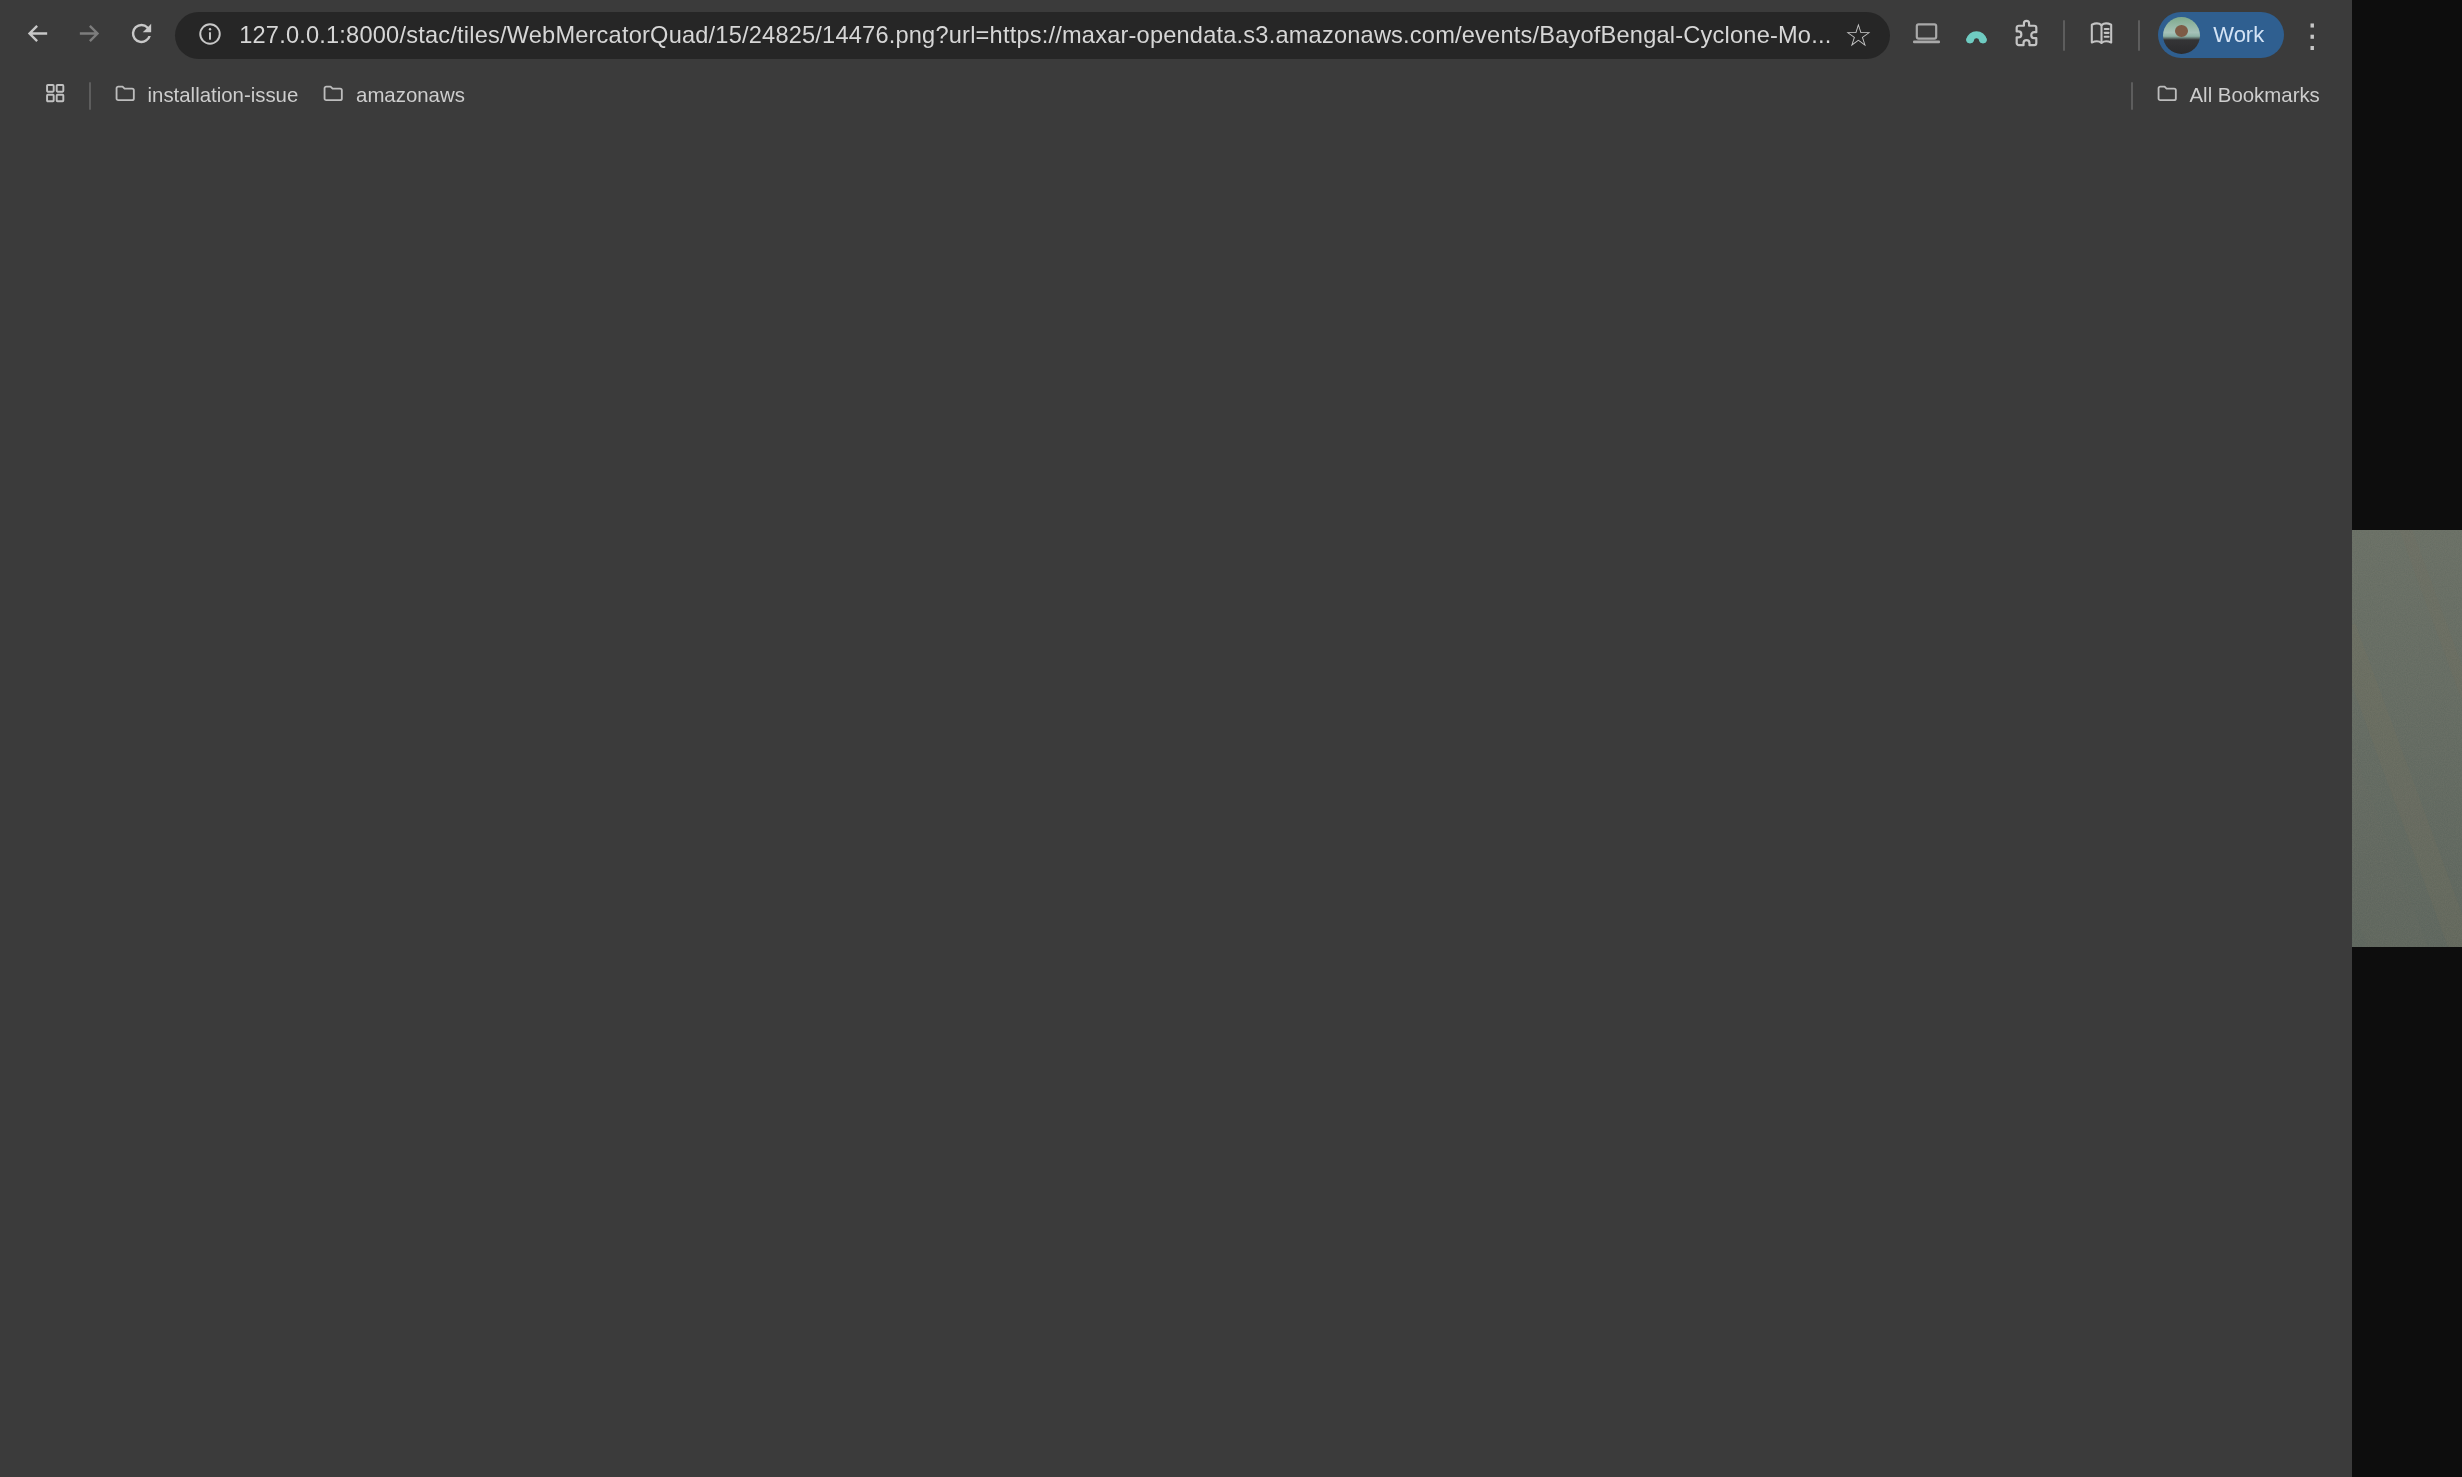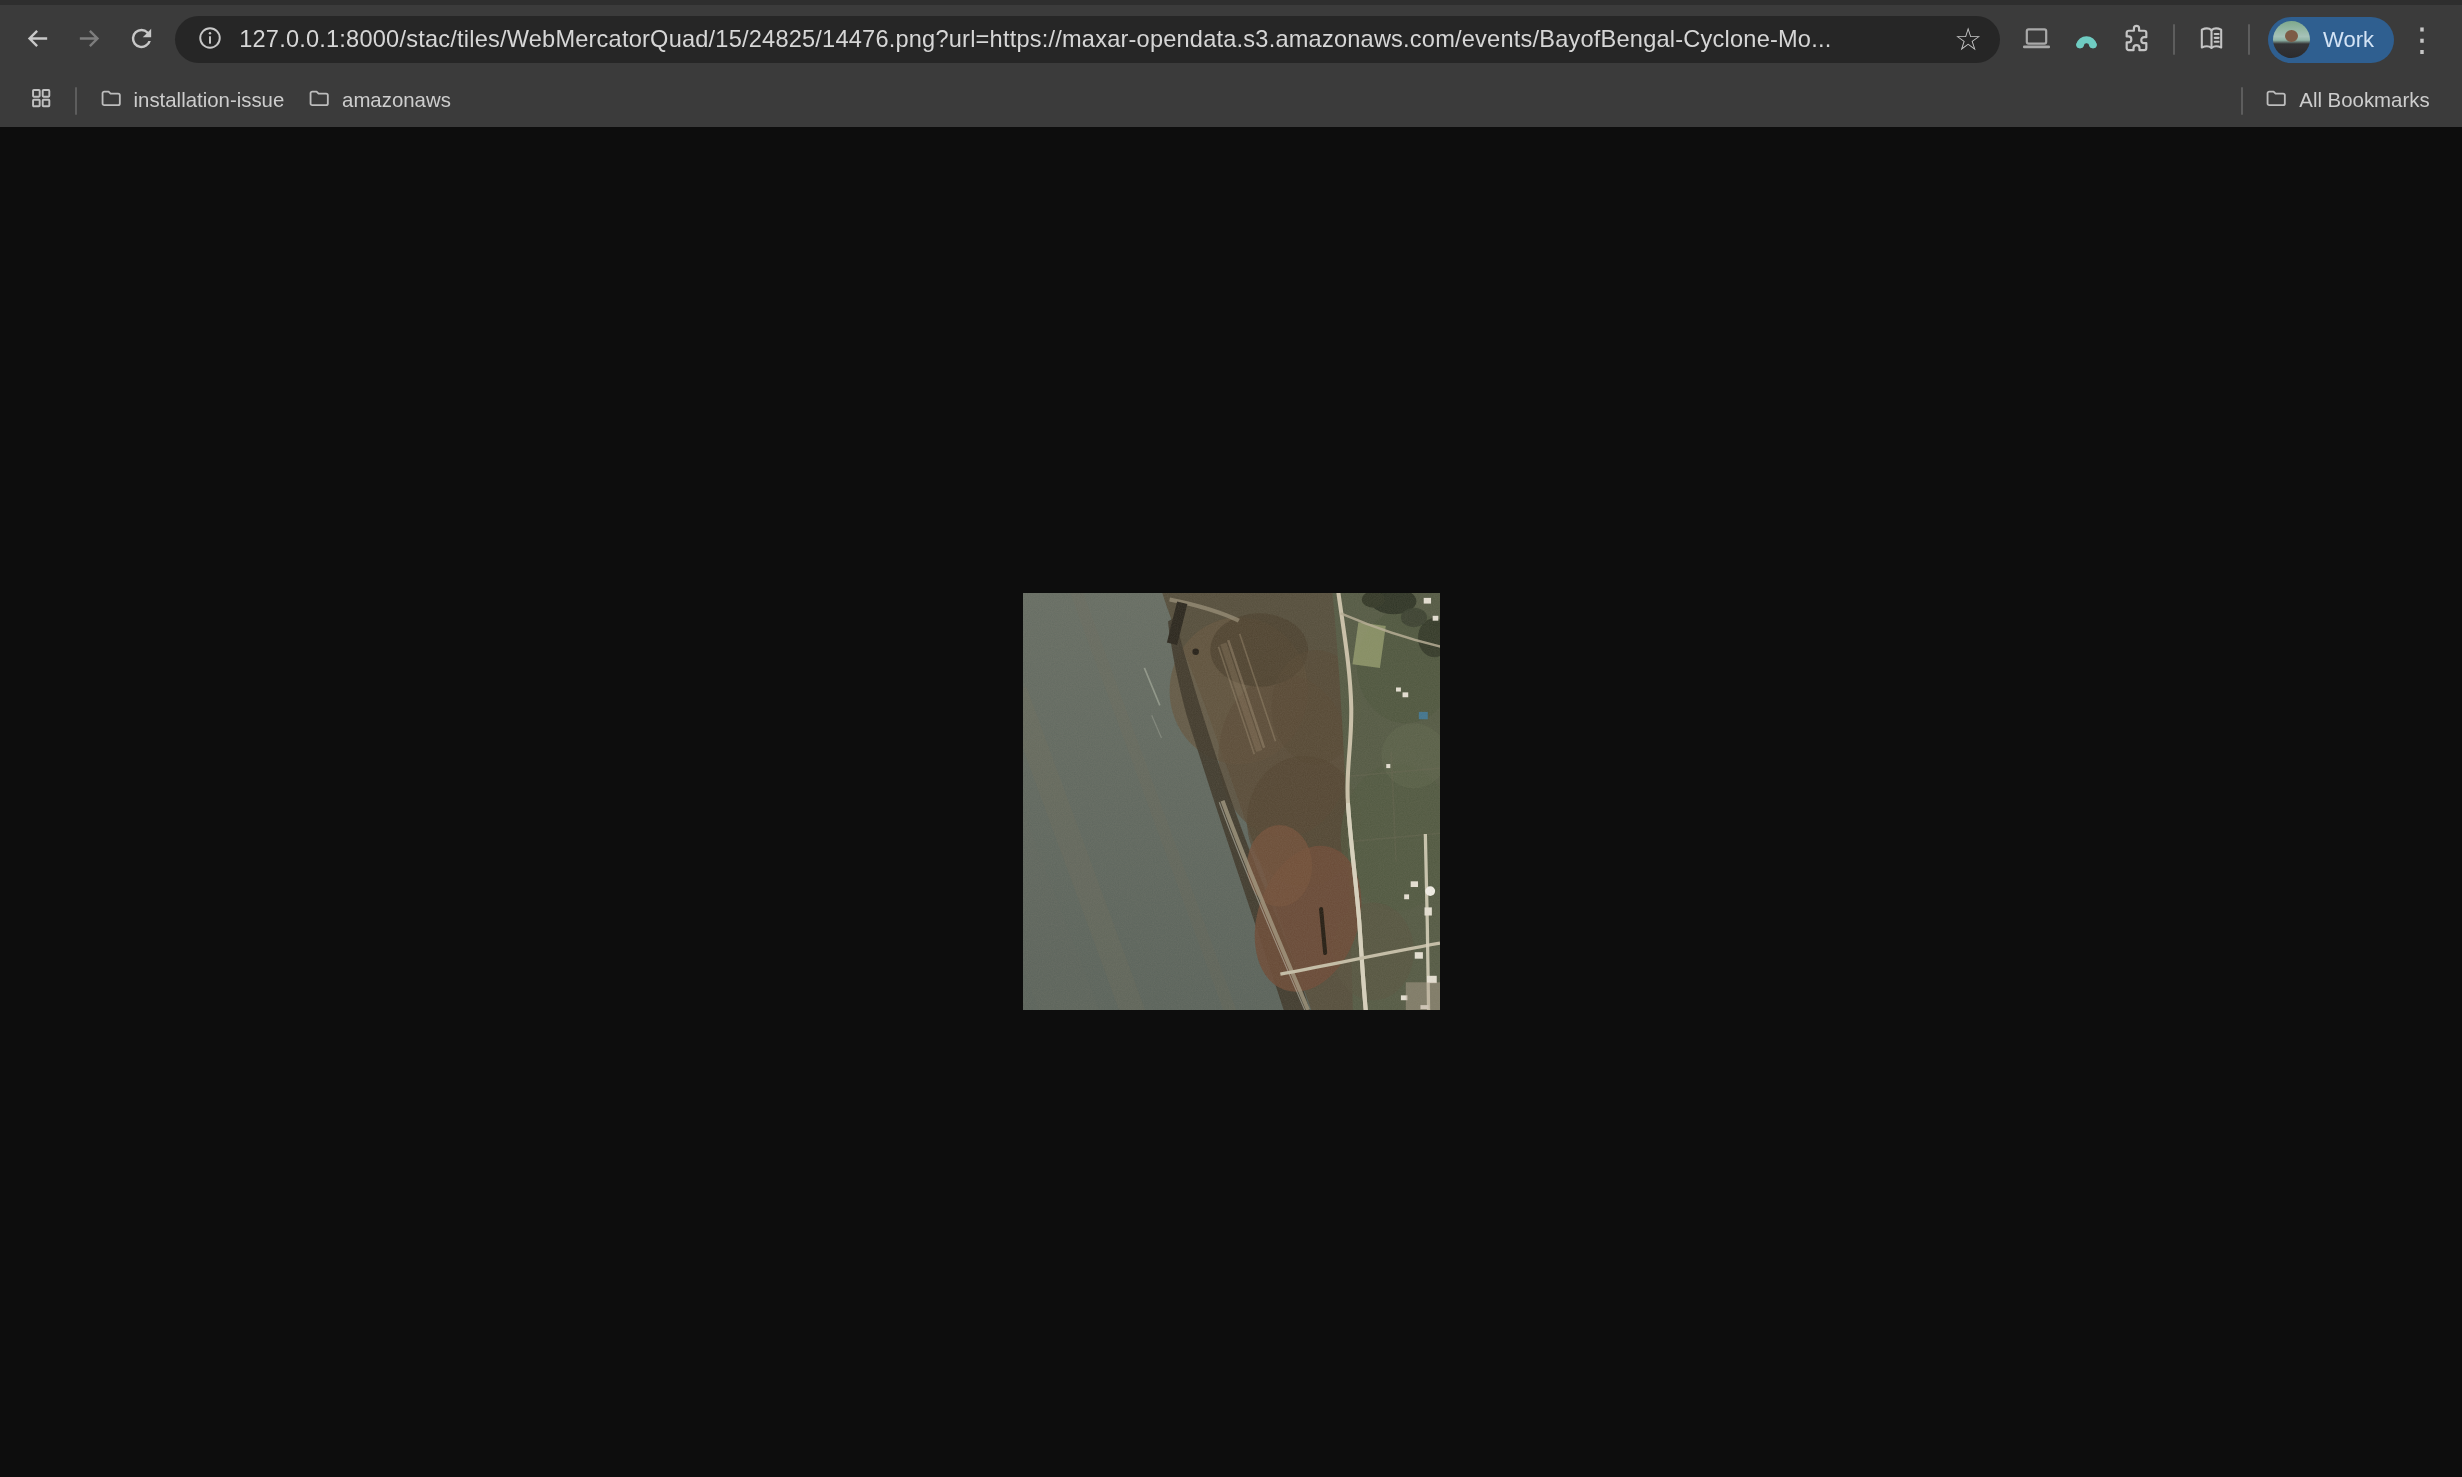--- a/index.html
+++ b/index.html
@@ -11,21 +11,21 @@
     --text:#d6d6d6;
     --separator:#5d5d5d;
     --profile-chip:#2f5f90;
     --profile-text:#d3e3f5;
     --teal:#6fccc2;
     --page-bg:#0d0d0d;
   }
   *{margin:0;padding:0;box-sizing:border-box;}
   html,body{width:2462px;height:1477px;overflow:hidden;background:#000;}
   body{font-family:"Liberation Sans",sans-serif;}
-  .window{width:2462px;height:1477px;display:flex;flex-direction:column;background:var(--page-bg);}
+  .window{width:2462px;height:1477px;display:flex;background:var(--page-bg);}
 
   
   .top-edge{height:4.9px;background:var(--chrome-edge);}
   .chrome{background:var(--chrome-bg);}
   .toolbar{height:70px;display:flex;align-items:center;padding:0 18px 0 11.4px;}
   .nav-btn{width:52px;height:52px;border:none;background:transparent;display:flex;align-items:center;justify-content:center;border-radius:50%;cursor:pointer;flex:0 0 auto;}
   .nav-btn svg{width:29px;height:29px;}
   .tb-btn{width:50px;height:50px;border:none;background:transparent;display:flex;align-items:center;justify-content:center;border-radius:50%;cursor:pointer;flex:0 0 auto;}
   .tb-btn svg{width:31px;height:31px;}
 
@@ -38,21 +38,21 @@
   .tb-sep{width:2.4px;height:31px;background:var(--separator);border-radius:1.6px;margin:0 11.4px;flex:0 0 auto;}
 
   .profile-chip{display:flex;align-items:center;background:var(--profile-chip);border:none;border-radius:23.6px;height:46px;padding:0 19.5px 0 4.9px;margin:0 6.5px;cursor:pointer;flex:0 0 auto;}
   .avatar{width:37px;height:37px;border-radius:50%;background:linear-gradient(180deg,#7fa98c 0%,#a6c2b8 42%,#8fb3a6 52%,#343436 62%,#2b2b2d 100%);position:relative;overflow:hidden;flex:0 0 auto;}
   .avatar::after{content:"";position:absolute;left:50%;top:22%;width:13px;height:12.2px;margin-left:-6.5px;border-radius:50%;background:#7d5b46;}
   .profile-name{color:var(--profile-text);font-size:22px;margin-left:13px;}
 
   .menu-btn{border:none;background:transparent;color:var(--icon);font-size:33px;line-height:1;cursor:pointer;width:44px;height:44px;border-radius:50%;flex:0 0 auto;}
 
   
-  .bookmarks{height:52px;display:flex;align-items:center;padding:0 21px 0 18px;}
+  .bookmarks{height:52px;display:flex;align-items:center;padding:0 21px 0 32px;}
   .bm-left{display:flex;align-items:center;flex:1 1 auto;min-width:0;}
   .bm-right{display:flex;align-items:center;flex:0 0 auto;}
   .bm-btn{display:flex;align-items:center;border:none;background:transparent;cursor:pointer;padding:6.5px 11.4px;border-radius:6.5px;color:#cdcdcd;font-size:20.4px;gap:10.6px;white-space:nowrap;}
   .bm-btn svg{width:24.4px;height:24.4px;flex:0 0 auto;}
   .bm-sep{width:2.4px;height:28px;background:var(--separator);border-radius:1.6px;margin:0 9.8px;flex:0 0 auto;}
 
   
   .content{flex:1 1 auto;background:var(--page-bg);display:flex;align-items:center;justify-content:center;}
   .tile{width:417px;height:417px;display:block;}
 </style>

